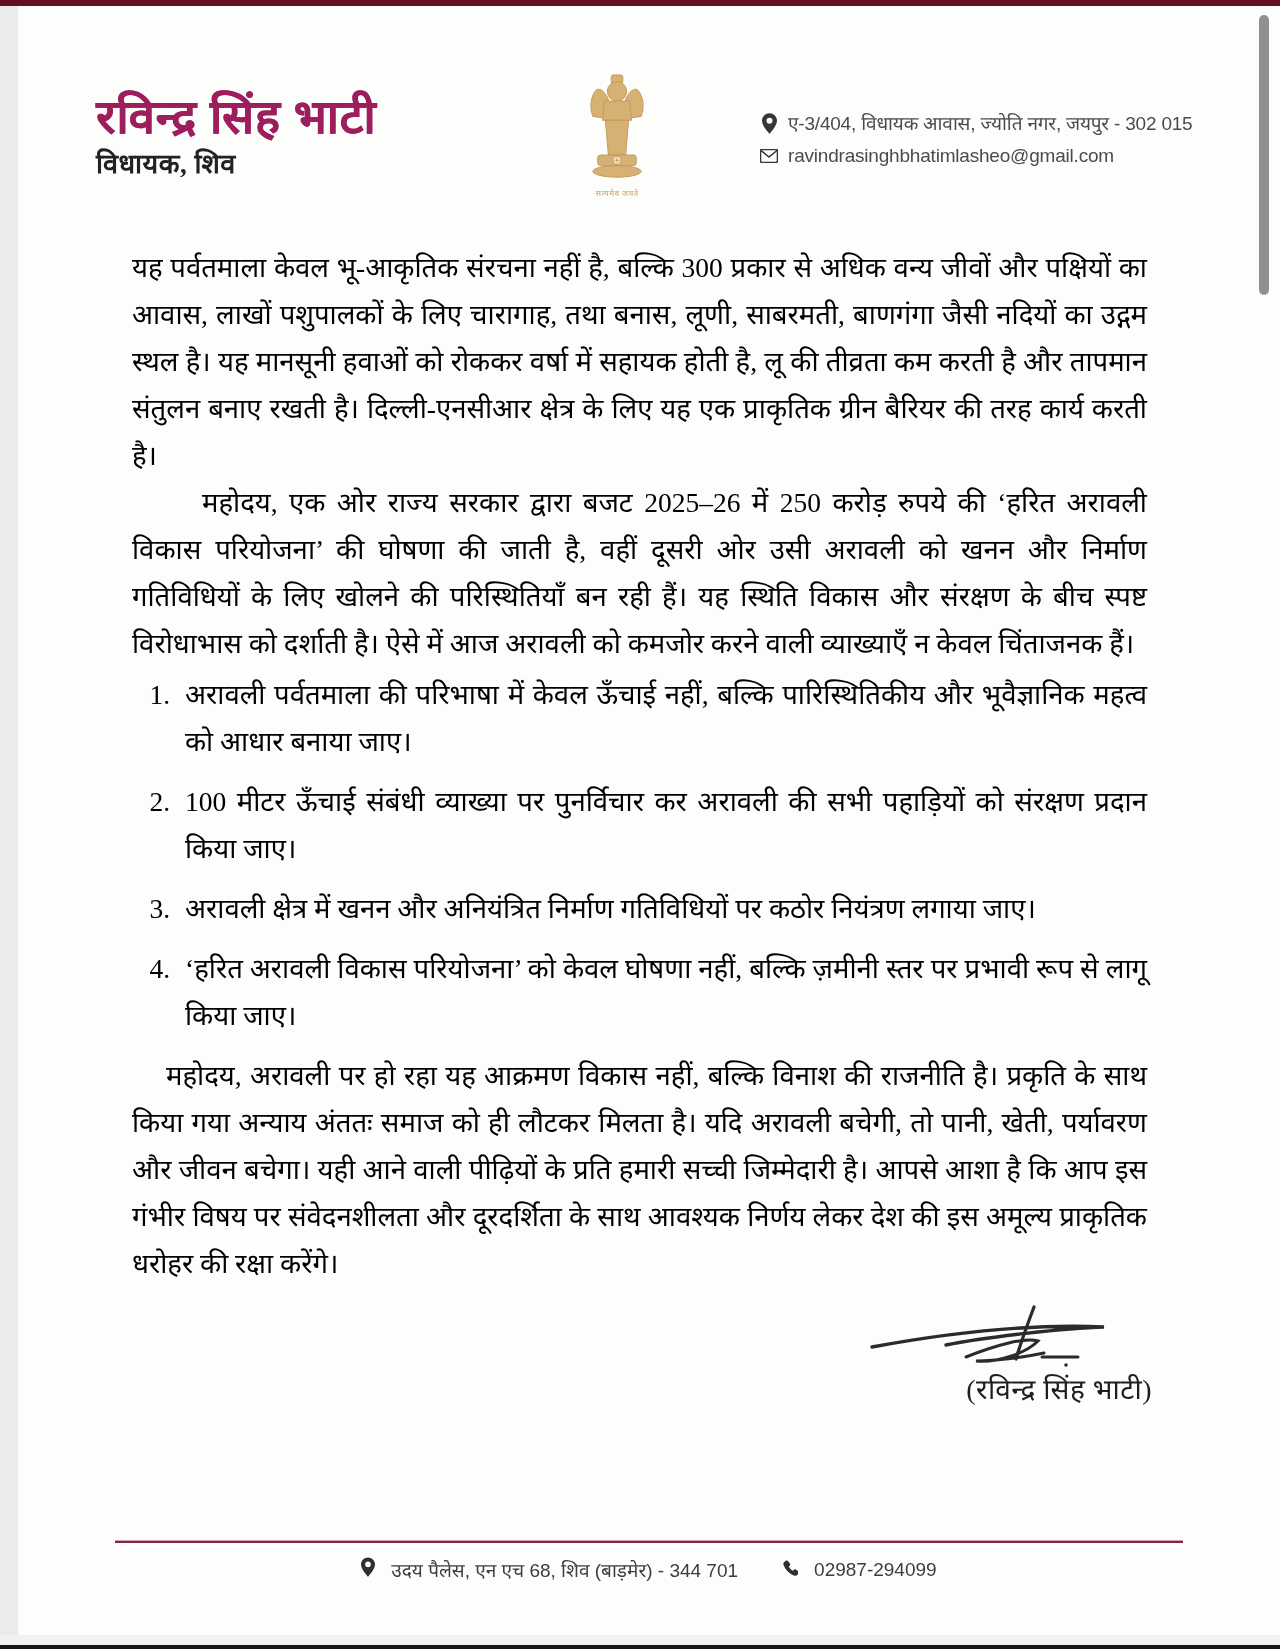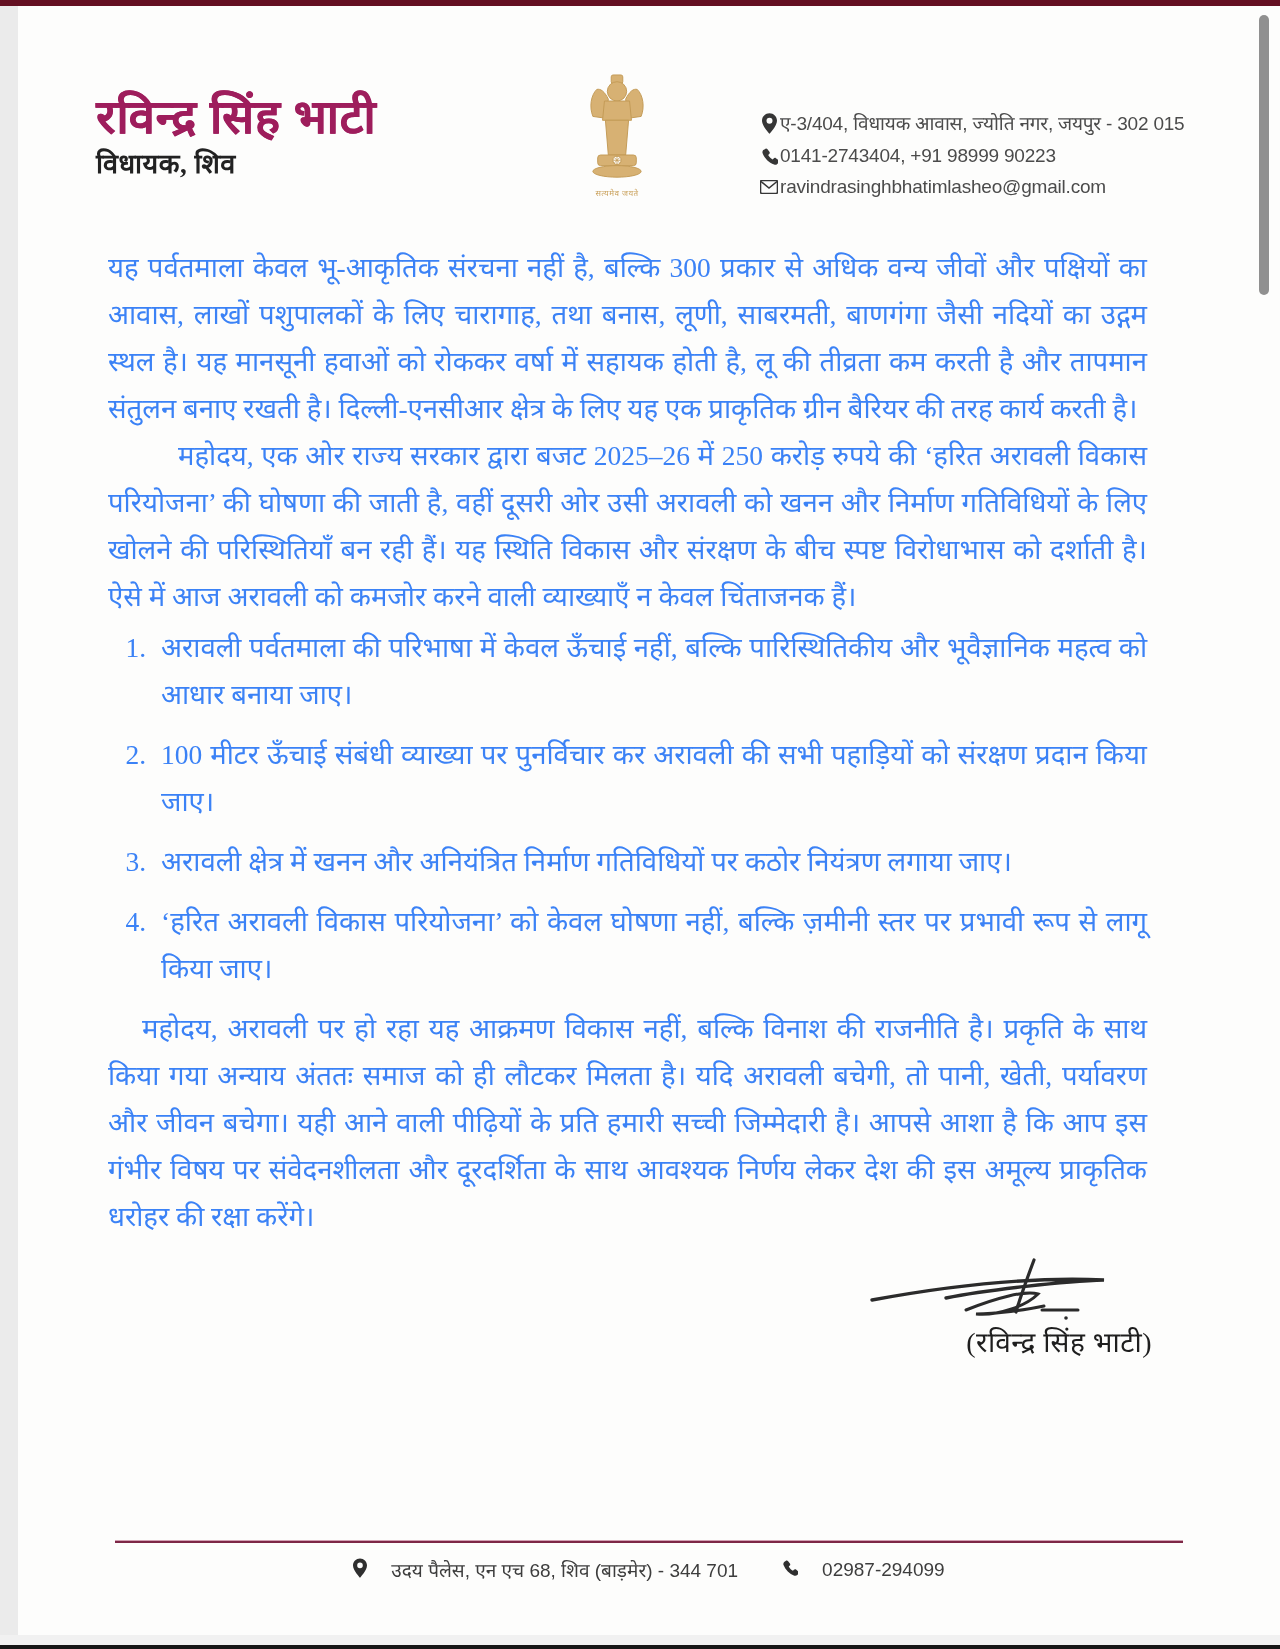--- a/index.html
+++ b/index.html
@@ -18,45 +18,45 @@
   .header { position:relative; height:232px; }
   .sender { position:absolute; left:78px; top:86px; }
   .sender-name { font-size:47px; font-weight:bold; color:#9e1d5c; letter-spacing:1px; line-height:1.1;
                  font-family:"Liberation Serif", serif; text-shadow:0.5px 0 #9e1d5c; }
   .sender-designation { font-size:27px; font-weight:bold; color:#222; letter-spacing:0.5px; }
 
   .emblem-wrap { position:absolute; left:556px; top:68px; width:86px; text-align:center; }
   .emblem-caption { font-size:8px; color:#c9a05a; margin-top:1px; letter-spacing:0.5px; }
 
   .contact { position:absolute; left:742px; top:104px; font-family:"Liberation Sans", sans-serif; }
-  .contact-row { display:flex; align-items:center; gap:2px; margin-bottom:9px; }
+  .contact-row { display:flex; align-items:center; gap:10px; margin-bottom:9px; }
   .contact-row .txt { font-size:19px; color:#4b4b4b; letter-spacing:-0.2px; }
   .c-icon { width:18px; display:flex; justify-content:center; flex:0 0 18px; }
 
   
-  .body-text { padding:0 133px 0 90px; color:#3b82f6; font-size:27.5px; line-height:47px; text-align:justify; }
+  .body-text { padding:0 133px 0 114px; color:#000000; font-size:27.5px; line-height:47px; text-align:justify; }
   .p1 { margin-top:6px; }
   .p2 { text-indent:70px; }
   .p-intro { margin-top:2px; }
   ol.requests { margin:4px 0 8px 0; padding-left:45px; list-style:decimal outside; }
   ol.requests li { margin-bottom:13px; padding-left:8px; text-align:justify; }
   .p3 { text-indent:34px; }
   .closing { text-indent:46px; margin-top:4px; }
 
   
   .sig-block { width:330px; margin:14px 128px 0 auto; text-align:right; }
   .sig-svg { display:block; margin:0 auto -4px 44px; }
   .sig-name { font-size:28px; color:#1e1e1e; letter-spacing:0.5px; }
 
   
   .footer { position:absolute; left:97px; right:97px; bottom:52px; }
   .footer-rule { height:3px; background:#7d2746; border-top:1px solid #d3a2b4; }
   .footer-line { margin-top:14px; display:flex; justify-content:center; align-items:center; gap:44px;
                  font-family:"Liberation Sans", sans-serif; font-size:19px; color:#3d3d3d; }
-  .footer-item { display:flex; align-items:flex-end; gap:24px; }
+  .footer-item { display:flex; align-items:flex-start; gap:16px; }
 </style>
 </head>
 <body>
 
 <div class="top-bar"></div>
 <div class="left-edge"></div>
 
 <div class="letter">
 
   <div class="header">
@@ -89,28 +89,20 @@
     </div>
 
     <div class="contact">
       <div class="contact-row">
         <span class="c-icon">
           <svg width="15" height="21" viewBox="0 0 16 22">
               <path d="M8 0C3.6 0 0 3.6 0 8c0 5.4 8 14 8 14s8-8.6 8-14c0-4.4-3.6-8-8-8zm0 11.2a3.2 3.2 0 110-6.4 3.2 3.2 0 010 6.4z" fill="#363636"></path>
             </svg>
         </span>
         <span class="txt">ए-3/404, विधायक आवास, ज्योति नगर, जयपुर - 302 015</span>
-      </div>
-      <div class="contact-row">
-        <span class="c-icon">
-          <svg width="17" height="17" viewBox="0 0 18 18">
-              <path d="M4.1 1.2C4.9.4 6.2.5 6.9 1.4l2 2.5c.6.7.5 1.8-.2 2.4l-1.1 1.1c1 2 2.7 3.7 4.7 4.7l1.1-1.1c.6-.7 1.7-.8 2.4-.2l2.5 2c.9.7 1 2 .2 2.8l-1.3 1.3c-.9.9-2.2 1.1-3.3.7C8.3 15.4 3.9 11 1.7 5.5c-.4-1.1-.2-2.4.7-3.3z" fill="#363636"></path>
-            </svg>
-        </span>
-        <span class="txt">0141-2743404, +91 98999 90223</span>
       </div>
       <div class="contact-row">
         <span class="c-icon">
           <svg width="18" height="14" viewBox="0 0 18 14">
               <rect x="0.5" y="0.5" width="17" height="13" rx="1.5" fill="none" stroke="#363636" stroke-width="1.6"></rect>
               <path d="M1 1.5 L9 8 L17 1.5" fill="none" stroke="#363636" stroke-width="1.6"></path>
             </svg>
         </span>
         <span class="txt">ravindrasinghbhatimlasheo@gmail.com</span>
       </div>

